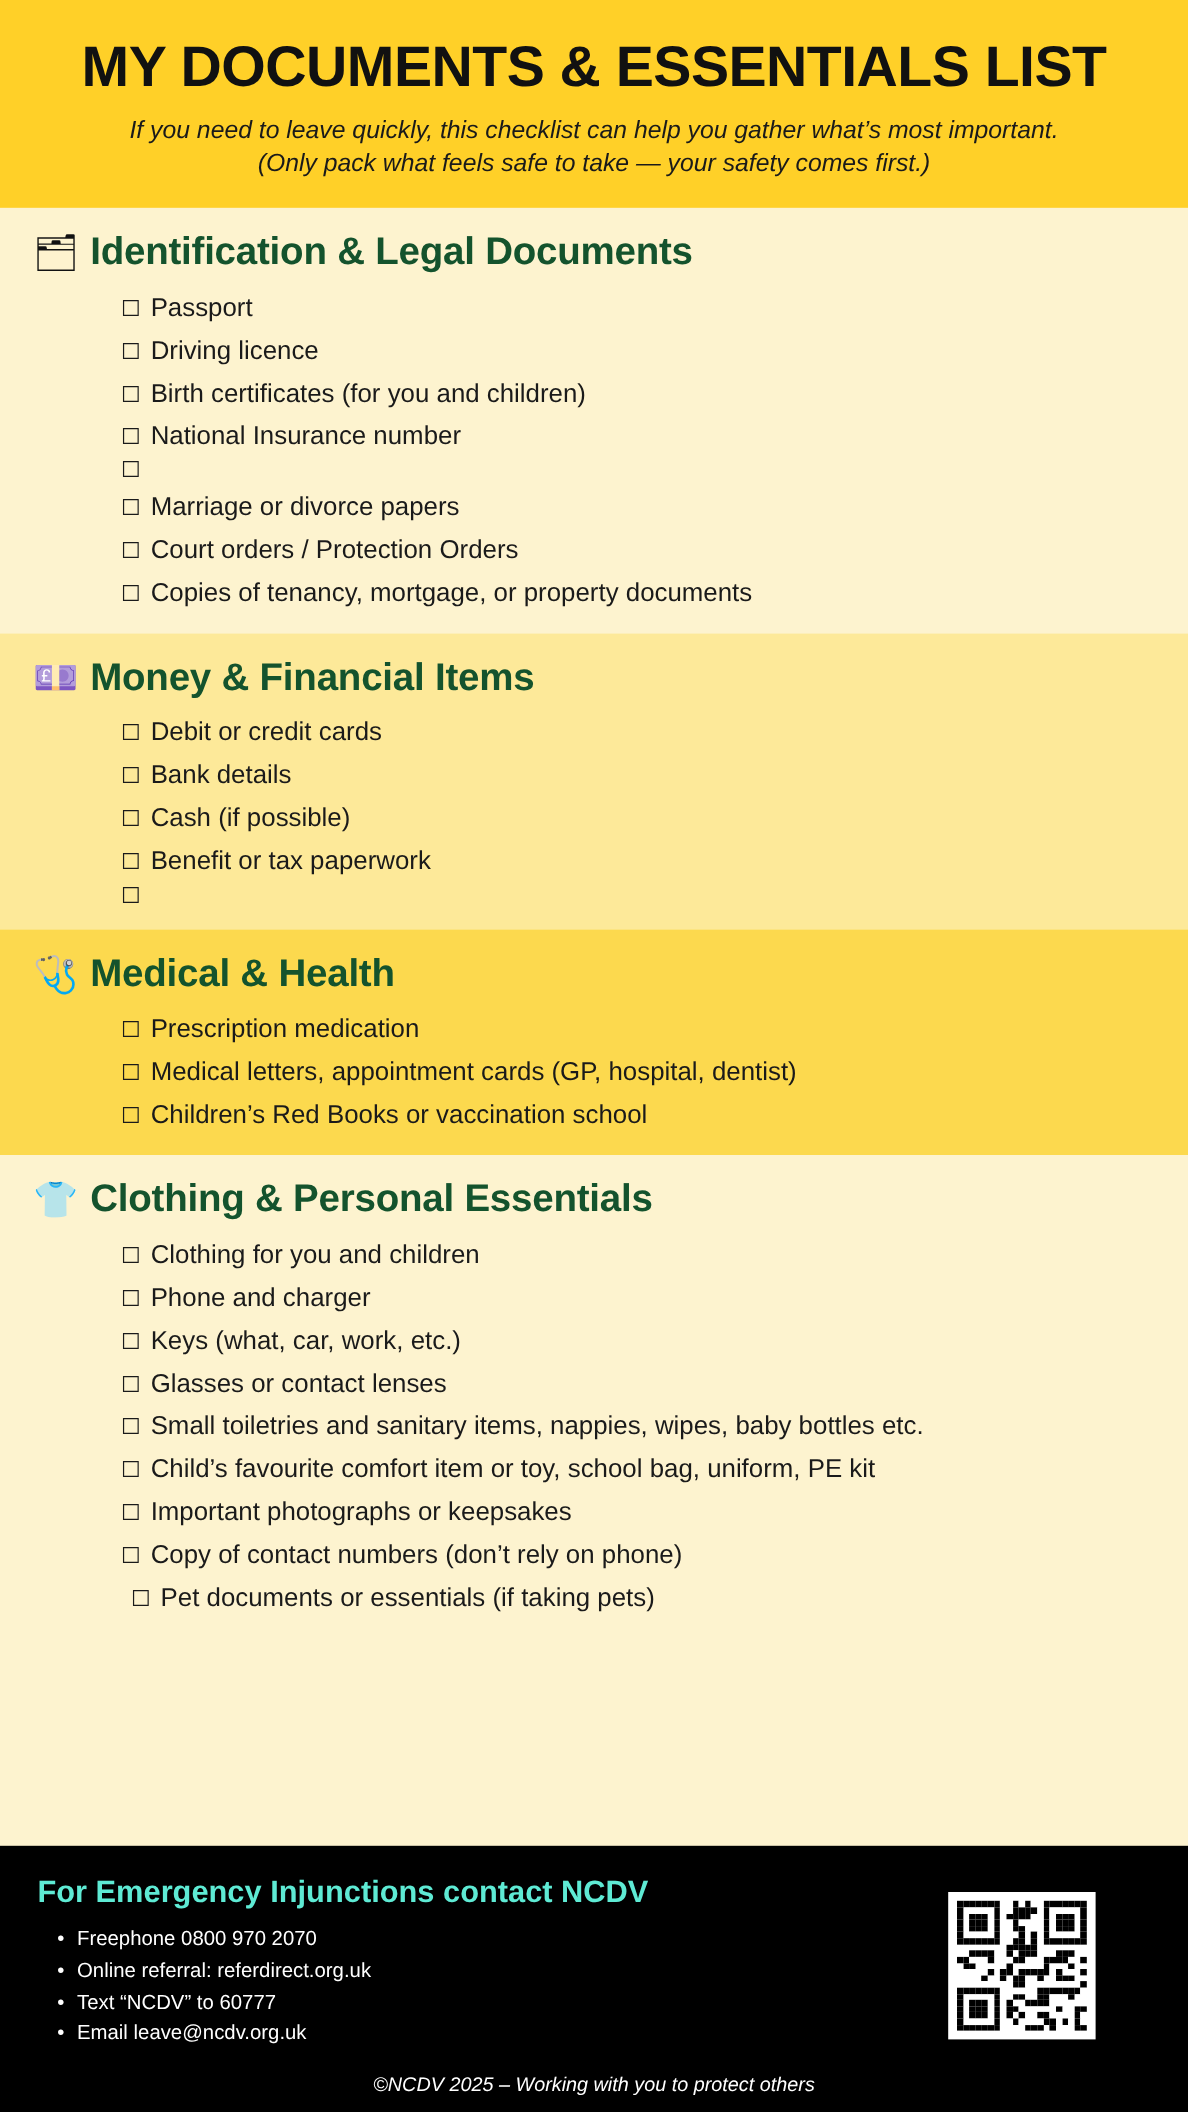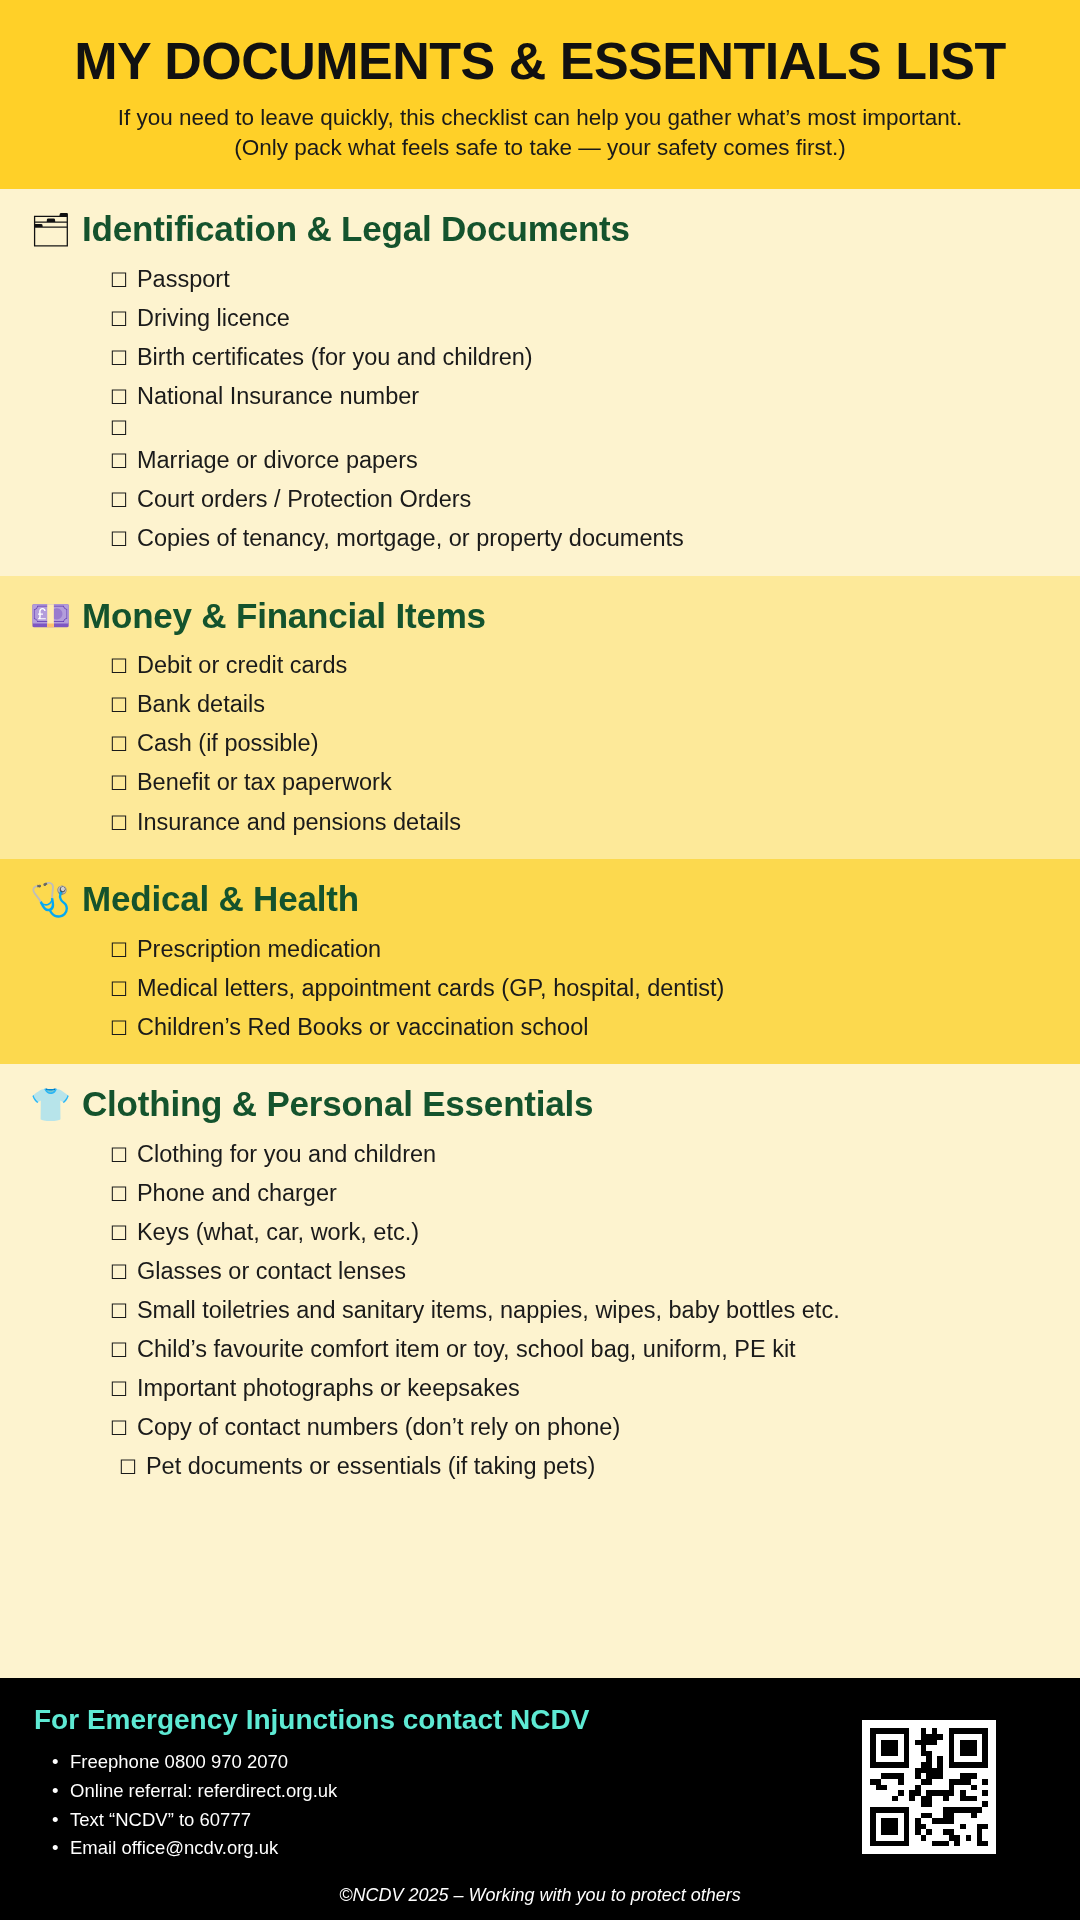--- a/index.html
+++ b/index.html
@@ -32,20 +32,21 @@
   .header-title {
     font-size: 52px;
     font-weight: bold;
     letter-spacing: -0.5px;
     line-height: 1.05;
     color: #111111;
     margin: 0 0 14px 0;
   }
   .header-sub {
     font-size: 22.5px;
+    font-style: italic;
     line-height: 1.35;
     color: #1a1a1a;
     margin: 0;
   }
   .header-sub span {
     display: block;
   }
 
   
   .sections {
@@ -240,21 +241,20 @@
         <li class="item">
             <span class="checkbox">☐</span>
             <span>Cash (if possible)</span>
           </li>
         <li class="item">
             <span class="checkbox">☐</span>
             <span>Benefit or tax paperwork</span>
           </li>
         <li class="item">
             <span class="checkbox">☐</span>
-            <span>Insurance and pensions details</span>
           </li>
       </ul>
     </div>
 
     <div class="section bg-dark">
       <div class="section-head">
         <span class="section-icon">🩺</span>
         <span class="section-title">Medical &amp; Health</span>
       </div>
       <ul class="items">
@@ -319,21 +319,21 @@
     </div>
 
   </div>
 
   <div class="footer">
     <div class="footer-title">For Emergency Injunctions contact NCDV</div>
     <ul class="footer-list">
       <li>Freephone 0800 970 2070</li>
       <li>Online referral: referdirect.org.uk</li>
       <li>Text “NCDV” to 60777</li>
-      <li>Email office@ncdv.org.uk</li>
+      <li>Email leave@ncdv.org.uk</li>
     </ul>
 
     <div class="qr">
       <div class="qr-grid" id="qr-grid">
           <i></i>
           <i></i>
           <i></i>
           <i></i>
           <i></i>
           <i></i>

